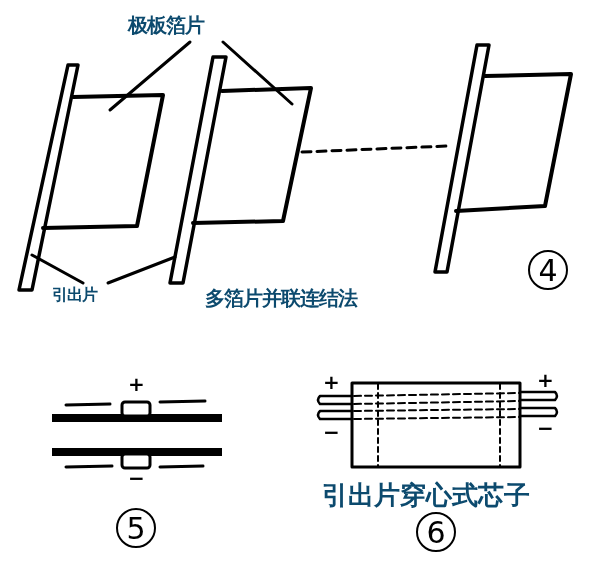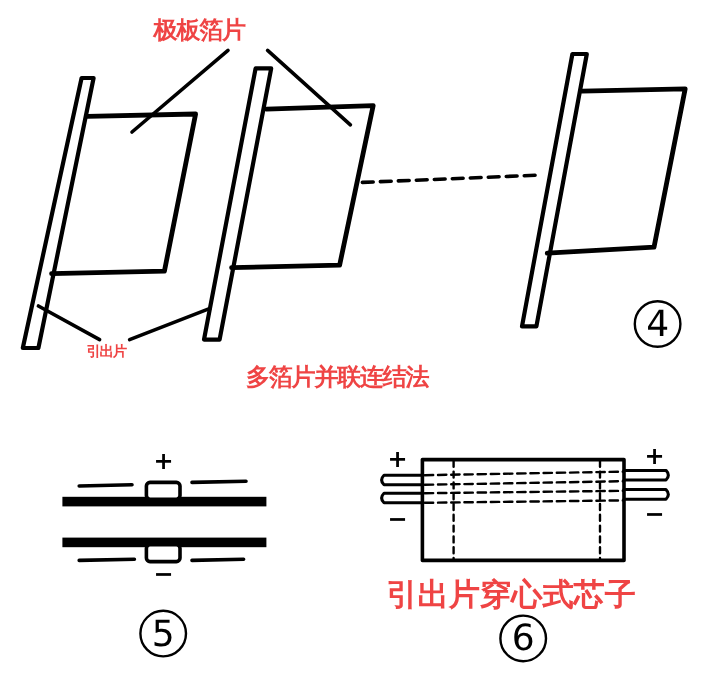--- a/index.html
+++ b/index.html
@@ -1,18 +1,18 @@
 <!DOCTYPE html>
 <html><head>
   <meta charset="utf-8">
   <style>
     html, body { margin: 0; padding: 0; background: #ffffff; }
     body { width: 604px; height: 568px; position: relative; overflow: hidden; font-family: "DejaVu Sans", sans-serif; }
     svg { position: absolute; left: 0; top: 0; }
-    .lbl { position: absolute; color: #ef4444; font-weight: bold; white-space: nowrap; font-family: Liberation Serif, serif; }
+    .lbl { position: absolute; color: #0c4a6e; font-weight: bold; white-space: nowrap; font-family: Liberation Serif, serif; }
     .num { position: absolute; width: 40px; height: 40px; border: 2.5px solid #000; border-radius: 50%; display: flex; align-items: center; justify-content: center; font-size: 30px; color: #000; font-family: "DejaVu Sans", sans-serif; box-sizing: border-box; }
     .sign { position: absolute; font-size: 20px; font-weight: bold; color: #000; font-family: "DejaVu Sans", sans-serif; }
   </style>
 </head>
 <body>
 
 <svg width="604" height="568" viewBox="0 0 604 568">
   <g stroke="#000" fill="none" stroke-linejoin="round" stroke-linecap="round">
 
     <g>
@@ -62,22 +62,22 @@
 
       <line x1="354" y1="396" x2="520" y2="393" stroke-width="2" stroke-dasharray="7,4"></line>
       <line x1="354" y1="404" x2="520" y2="401" stroke-width="2" stroke-dasharray="7,4"></line>
       <line x1="354" y1="411" x2="520" y2="409" stroke-width="2" stroke-dasharray="7,4"></line>
       <line x1="354" y1="419" x2="520" y2="417" stroke-width="2" stroke-dasharray="7,4"></line>
     </g>
   </g>
 </svg>
 
 <div class="lbl" style="left:128px; top:12px; font-size:20px; letter-spacing:-1px;">极板箔片</div>
-<div class="lbl" style="left:72px; top:285px; font-size:12px; letter-spacing:-1px;">引出片</div>
-<div class="lbl" style="left:205px; top:301px; font-size:20px; letter-spacing:-1px;">多箔片并联连结法</div>
+<div class="lbl" style="left:52px; top:285px; font-size:16px; letter-spacing:-1px;">引出片</div>
+<div class="lbl" style="left:205px; top:285px; font-size:20px; letter-spacing:-1px;">多箔片并联连结法</div>
 <div class="num" style="left:528px; top:250px;">4</div>
 
 <div class="sign" style="left:128px; top:372px;">+</div>
 <div class="sign" style="left:128px; top:466px;">−</div>
 <div class="num" style="left:116px; top:508px;">5</div>
 
 <div class="sign" style="left:323px; top:370px;">+</div>
 <div class="sign" style="left:323px; top:420px;">−</div>
 <div class="sign" style="left:537px; top:368px;">+</div>
 <div class="sign" style="left:537px; top:416px;">−</div>

